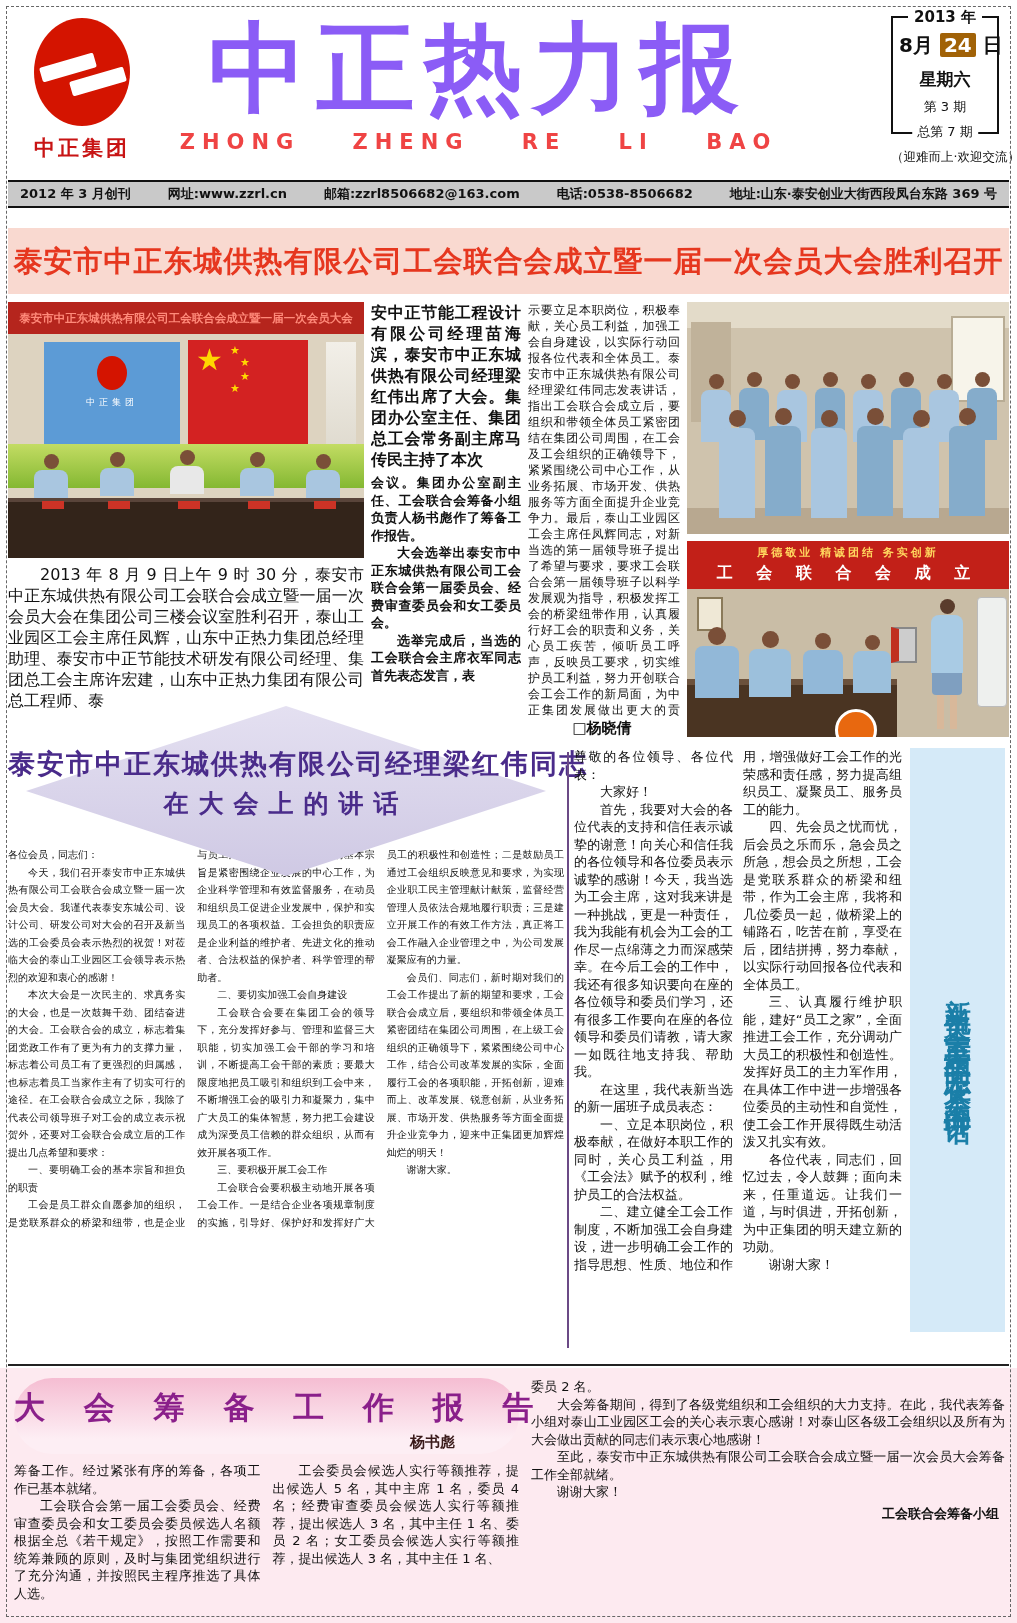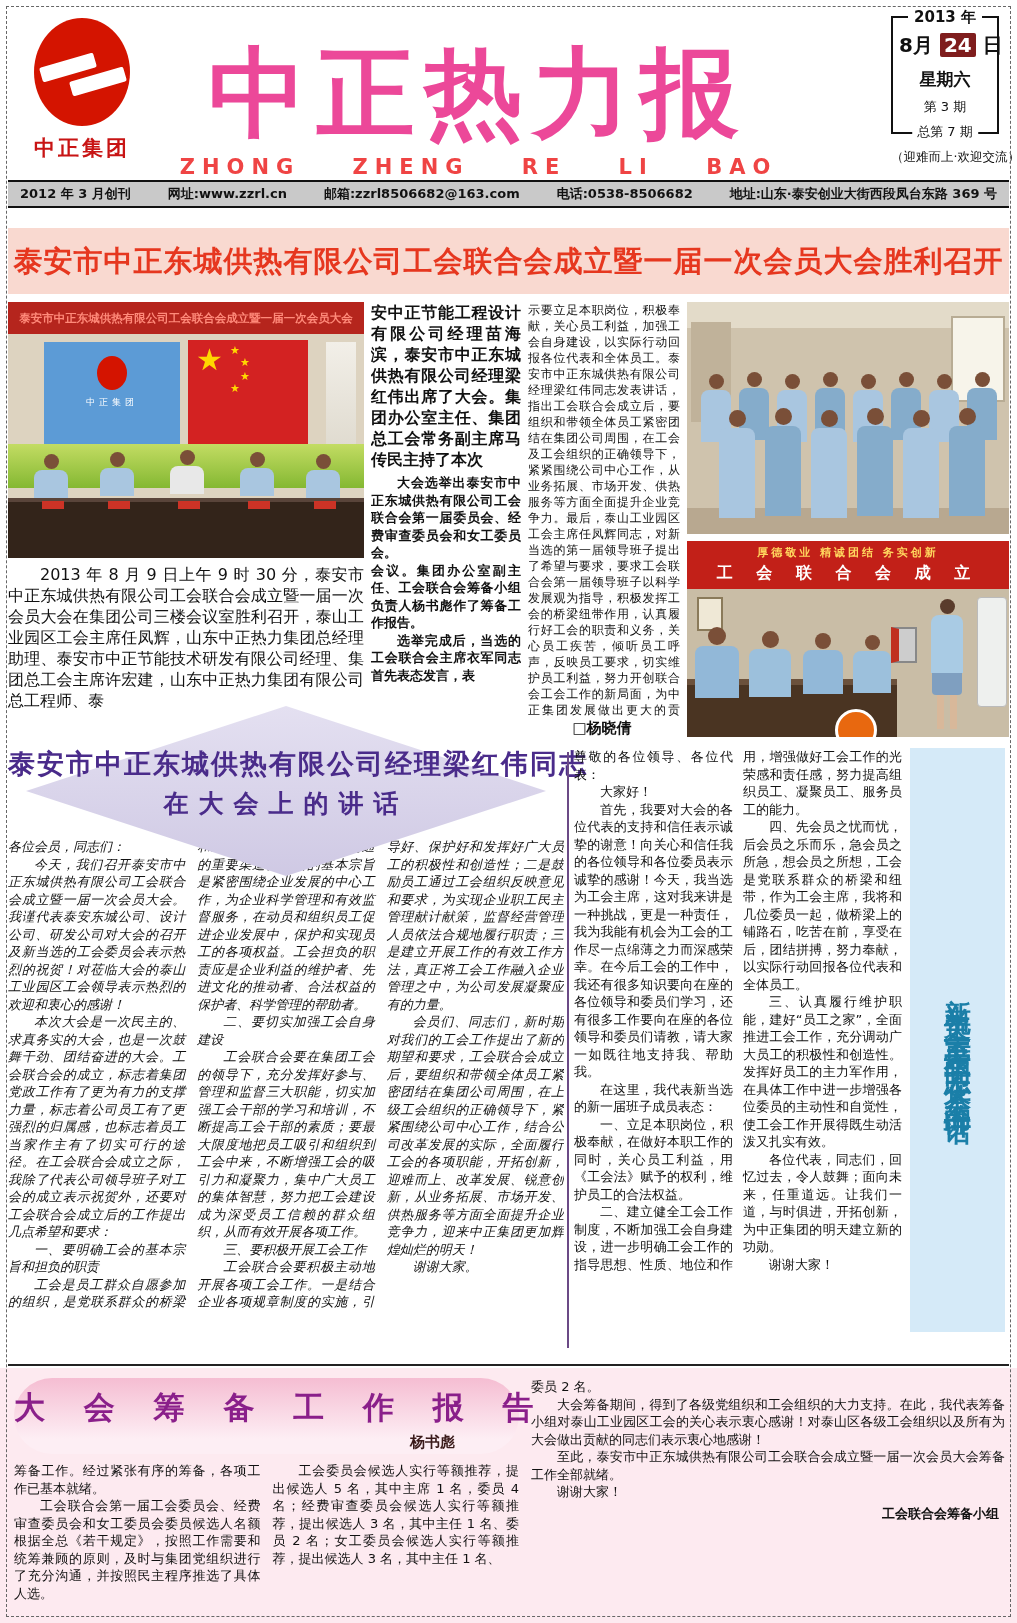--- a/index.html
+++ b/index.html
@@ -8,28 +8,28 @@
   .page-border { position:absolute; inset:6px; border:1px dashed #666; pointer-events:none; z-index:50; }
 
   
   .masthead { position:absolute; top:14px; left:16px; right:16px; height:160px; }
   .logo-wrap { position:absolute; left:6px; top:4px; width:120px; text-align:center; }
   .logo-oval { position:relative; width:96px; height:108px; margin:0 auto; background:#d41400; border-radius:50%; overflow:hidden; }
   .logo-hook1 { position:absolute; left:6px; top:42px; width:56px; height:15px; background:#fff; transform:rotate(-16deg); border-radius:2px; }
   .logo-hook2 { position:absolute; left:36px; top:56px; width:56px; height:15px; background:#fff; transform:rotate(-16deg); border-radius:2px; }
   .logo-company { margin-top:8px; color:#c81414; font-weight:bold; font-size:21px; letter-spacing:3px; font-family:"DejaVu Serif", serif; }
   .title-zone { position:absolute; left:150px; right:210px; top:0; text-align:center; }
-  .paper-title { font-family:"DejaVu Serif", serif; font-weight:bold; color:#ec4899; font-size:98px; line-height:108px; letter-spacing:10px; white-space:nowrap;margin-top:25px; }
+  .paper-title { font-family:"DejaVu Serif", serif; font-weight:bold; color:#8b5cf6; font-size:98px; line-height:108px; letter-spacing:10px; white-space:nowrap; }
   .paper-pinyin { margin-top:8px; color:#ef4444; font-weight:bold; font-size:21px; letter-spacing:7px; word-spacing:38px; white-space:nowrap; }
   .datebox { position:absolute; right:2px; top:2px; width:148px; text-align:center;padding-left:40px; }
   .db-box { position:relative; border:2px solid #111; padding:14px 6px 16px; }
   .db-year { position:absolute; top:-10px; left:50%; transform:translateX(-50%); background:#fff; padding:0 6px; font-size:15px; font-weight:bold; white-space:nowrap; }
   .db-total { position:absolute; bottom:-9px; left:50%; transform:translateX(-50%); background:#fff; padding:0 5px; font-size:13px; white-space:nowrap; }
   .db-date { font-size:20px; font-weight:bold; white-space:nowrap; }
-  .db-day { display:inline-block; background:#7f1d1d; color:#fff; padding:0 4px; border-radius:2px; }
+  .db-day { display:inline-block; background:#a16207; color:#fff; padding:0 4px; border-radius:2px; }
   .db-week { font-size:17px; font-weight:bold; margin-top:9px; }
   .db-issue { font-size:13px; margin-top:7px; }
   .db-note { margin-top:15px; font-size:12.5px; white-space:nowrap; }
 
   .infobar { position:absolute; top:180px; left:8px; right:8px; height:28px; background:#c9c9c9; border-top:2px solid #111; border-bottom:2px solid #111; display:flex; align-items:center; justify-content:space-between; padding:0 12px; font-size:13px; font-weight:bold; white-space:nowrap; }
 
   
   .headline { position:absolute; top:228px; left:8px; right:8px; height:66px; background:#f9d9d0; color:#e6371f; font-weight:bold; font-size:29px; line-height:66px; text-align:center; letter-spacing:1px; white-space:nowrap; }
 
   
@@ -78,21 +78,21 @@
   .p3-box { position:absolute; right:92px; top:86px; width:26px; height:36px; background:#cdcdcd; border:2px solid #888; border-left:8px solid #c03020; }
   .p3-circle { position:absolute; left:46%; bottom:-14px; width:42px; height:42px; background:#e8680f; border:3px solid #fff; border-radius:50%; }
 
   
   .article2 { position:absolute; left:8px; top:744px; width:556px; height:614px; }
   .a2-title { position:relative; height:94px; text-align:center; }
   .a2-diamond { position:absolute; left:50%; top:50%; width:520px; height:170px; transform:translate(-50%,-50%); background:linear-gradient(180deg,#e4e0f1,#cfc9e4); clip-path:polygon(50% 0,100% 50%,50% 100%,0 50%); }
   .a2-t1, .a2-t2 { position:relative; color:#4a2b8a; font-weight:bold; font-family:"DejaVu Serif", serif; }
   .a2-t1 { font-size:27px; line-height:40px; letter-spacing:2px; white-space:nowrap; }
   .a2-t2 { font-size:25px; line-height:40px; letter-spacing:10px; }
-  .a2-cols { height:505px; column-count:3; column-gap:12px; font-size:13px; line-height:17.5px; overflow:hidden;font-style:italic; }
+  .a2-cols { margin-top:8px; height:505px; column-count:3; column-gap:12px; font-size:10px; line-height:17.5px; overflow:hidden; }
 
   
   .a23-divider { position:absolute; left:567px; top:752px; width:2px; height:596px; background:#6b4a86; }
   .article3 { position:absolute; left:574px; top:748px; width:435px; height:616px; display:flex; gap:8px; }
   .a3-cols { width:328px; height:610px; column-count:2; column-gap:10px; font-size:13px; line-height:17.5px; overflow:hidden; }
   .a3-sidebar { width:95px; height:584px; background:#d5eaf8; display:flex; align-items:center; justify-content:center; }
   .a3-vtext { writing-mode:vertical-rl; color:#1b7fa8; font-weight:bold; font-size:27px; letter-spacing:7px; font-family:"DejaVu Serif", serif; }
 
   
   .bottomline { position:absolute; top:1364px; left:8px; right:8px; border-top:2px solid #222; }
@@ -192,22 +192,22 @@
         <div class="namecard" style="left:170px;top:199px;"></div>
         <div class="namecard" style="left:240px;top:199px;"></div>
         <div class="namecard" style="left:306px;top:199px;"></div>
         <div class="p1-banner">泰安市中正东城供热有限公司工会联合会成立暨一届一次会员大会</div>
       </div>
       <p class="p ind a1-colA">2013 年 8 月 9 日上午 9 时 30 分，泰安市中正东城供热有限公司工会联合会成立暨一届一次会员大会在集团公司三楼会议室胜利召开，泰山工业园区工会主席任凤辉，山东中正热力集团总经理助理、泰安市中正节能技术研发有限公司经理、集团总工会主席许宏建，山东中正热力集团有限公司总工程师、泰</p>
     </div>
     <div class="a1-mid1">
       <p class="p a1-col2a">安中正节能工程设计有限公司经理苗海滨，泰安市中正东城供热有限公司经理梁红伟出席了大会。集团办公室主任、集团总工会常务副主席马传民主持了本次</p>
       <div class="a1-col2b">
+        <p class="p">会议。集团办公室副主任、工会联合会筹备小组负责人杨书彪作了筹备工作报告。</p>
         <p class="p ind">大会选举出泰安市中正东城供热有限公司工会联合会第一届委员会、经费审查委员会和女工委员会。</p>
-        <p class="p">会议。集团办公室副主任、工会联合会筹备小组负责人杨书彪作了筹备工作报告。</p>
         <p class="p ind">选举完成后，当选的工会联合会主席衣军同志首先表态发言，表</p>
       </div>
     </div>
     <div class="a1-mid2">
       <p class="p a1-col3">示要立足本职岗位，积极奉献，关心员工利益，加强工会自身建设，以实际行动回报各位代表和全体员工。泰安市中正东城供热有限公司经理梁红伟同志发表讲话，指出工会联合会成立后，要组织和带领全体员工紧密团结在集团公司周围，在工会及工会组织的正确领导下，紧紧围绕公司中心工作，从业务拓展、市场开发、供热服务等方面全面提升企业竞争力。最后，泰山工业园区工会主席任凤辉同志，对新当选的第一届领导班子提出了希望与要求，要求工会联合会第一届领导班子以科学发展观为指导，积极发挥工会的桥梁纽带作用，认真履行好工会的职责和义务，关心员工疾苦，倾听员工呼声，反映员工要求，切实维护员工利益，努力开创联合会工会工作的新局面，为中正集团发展做出更大的贡献。至此，大会圆满结束。</p>
       <div class="a1-byline">□杨晓倩</div>
     </div>
     <div class="a1-right">
       <div class="photo photo2">
         <div class="p2-door"></div>

